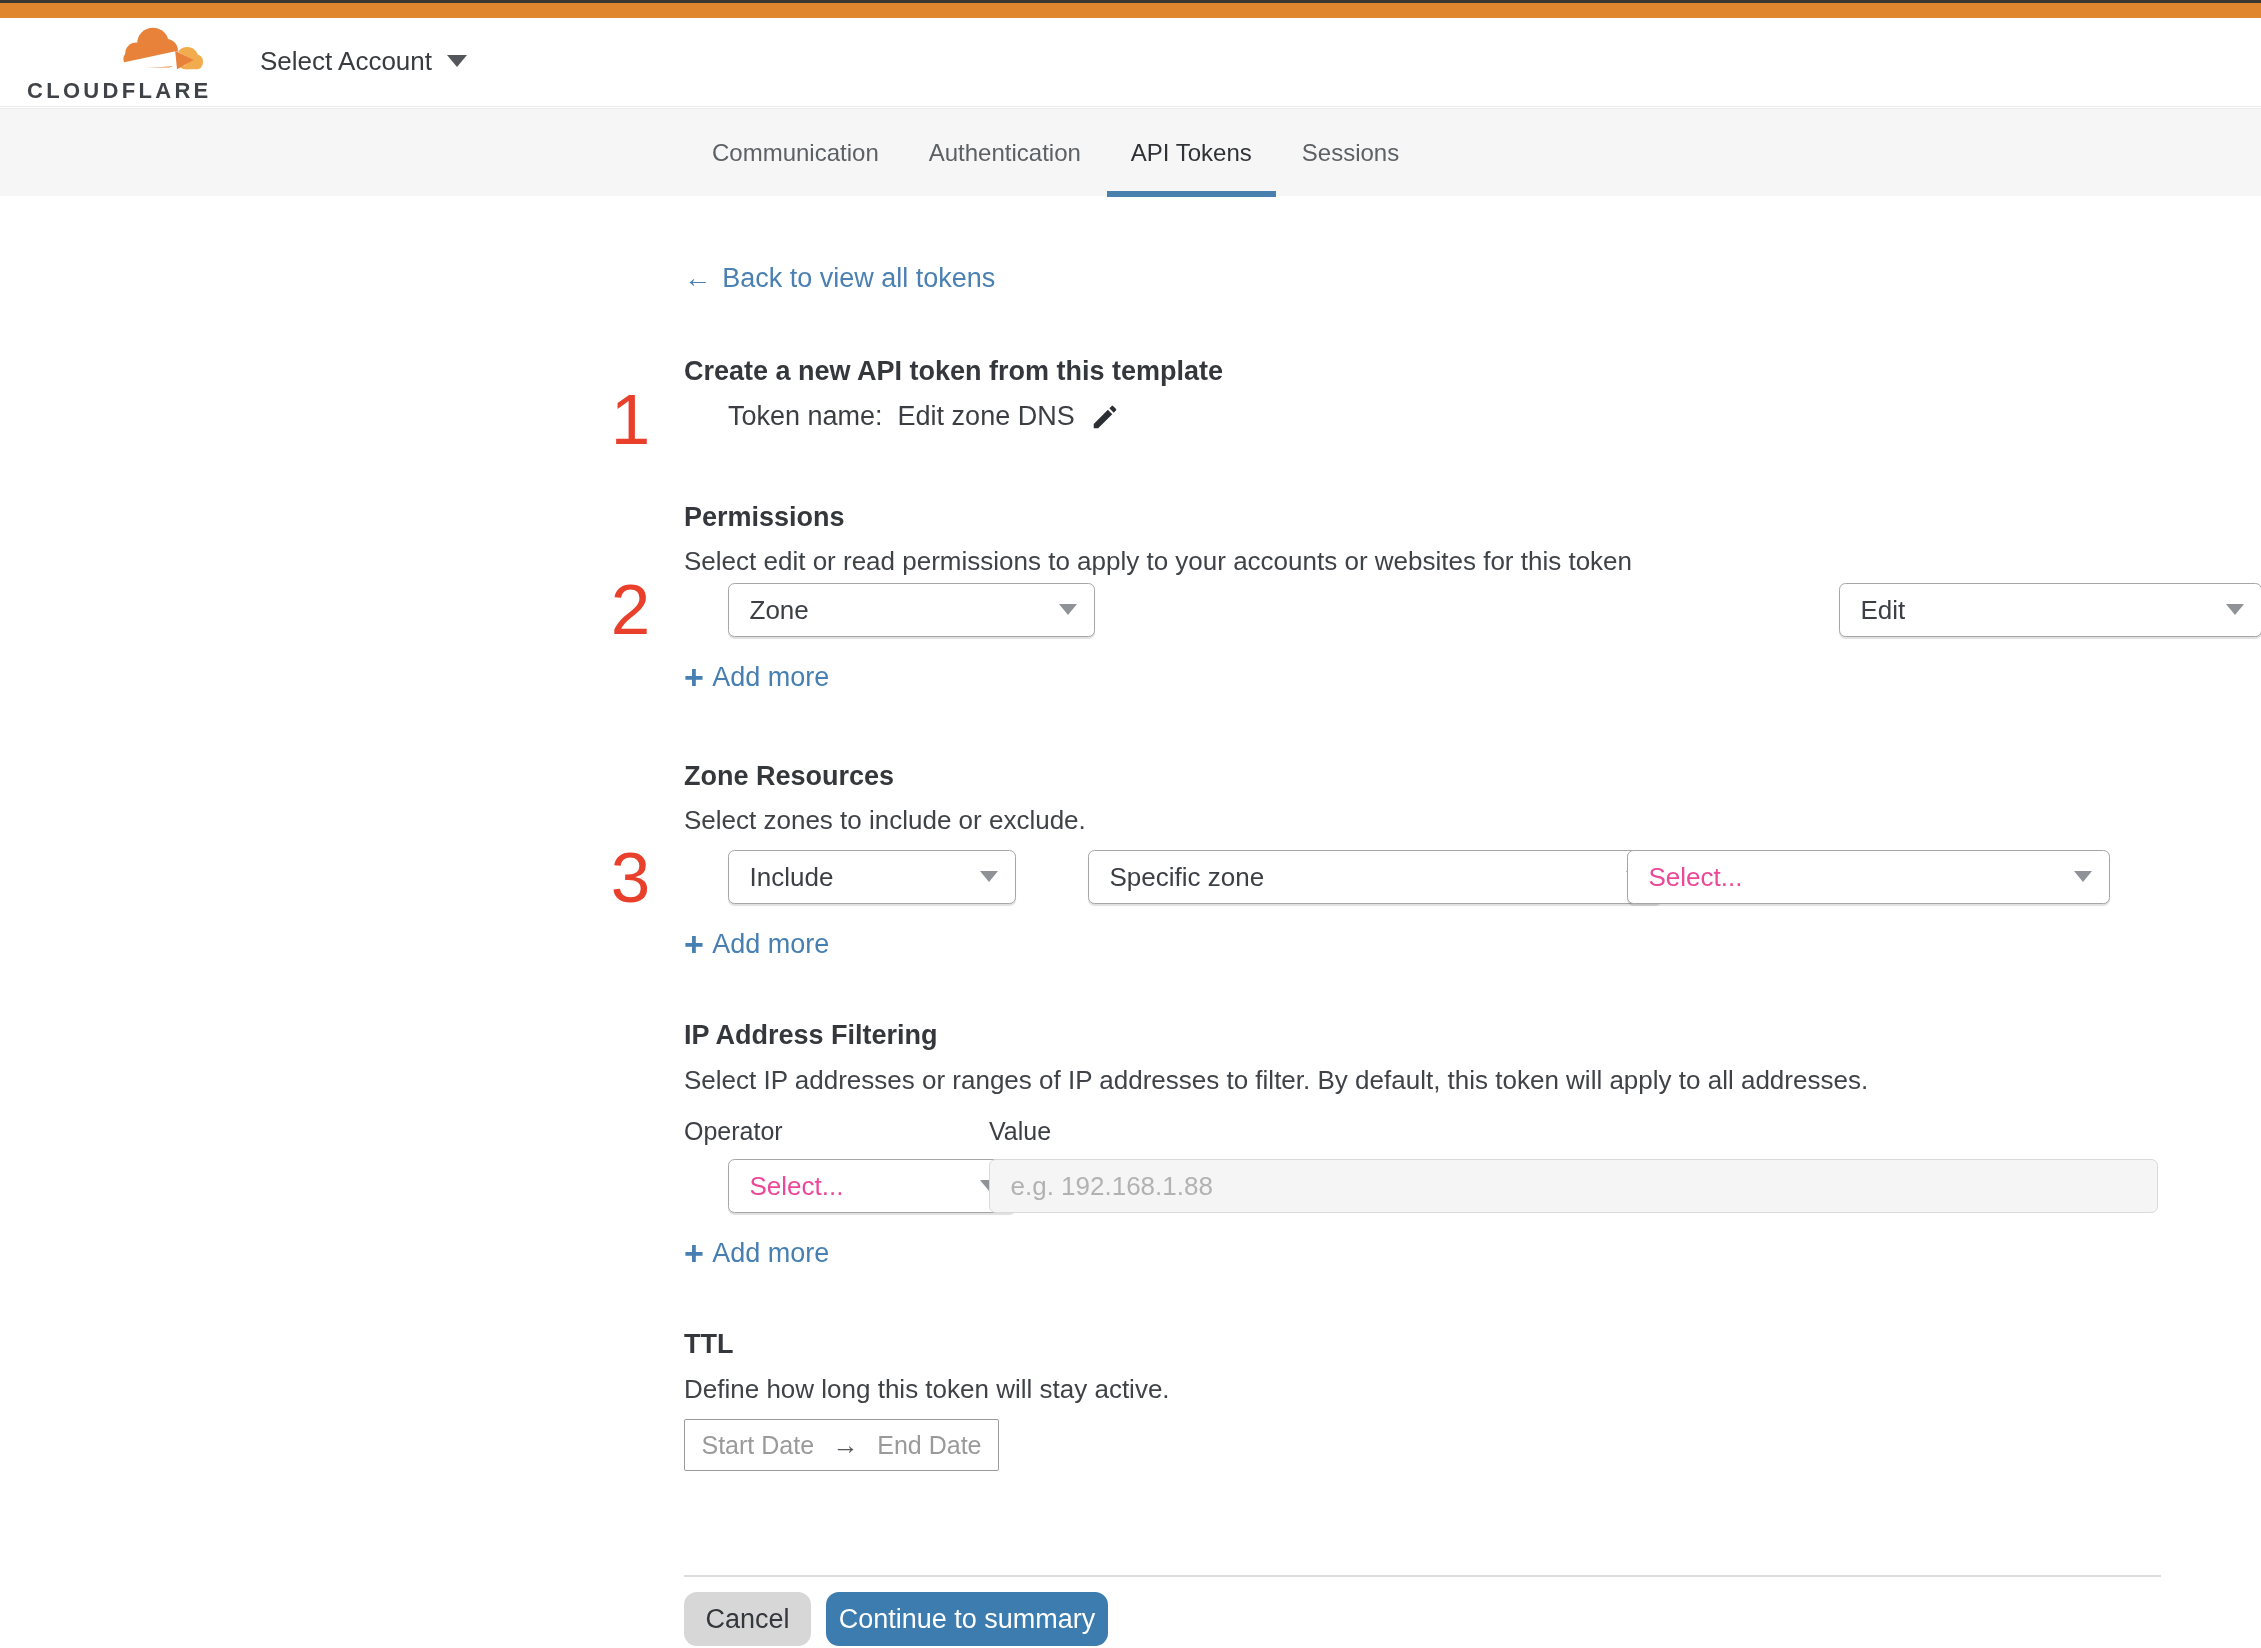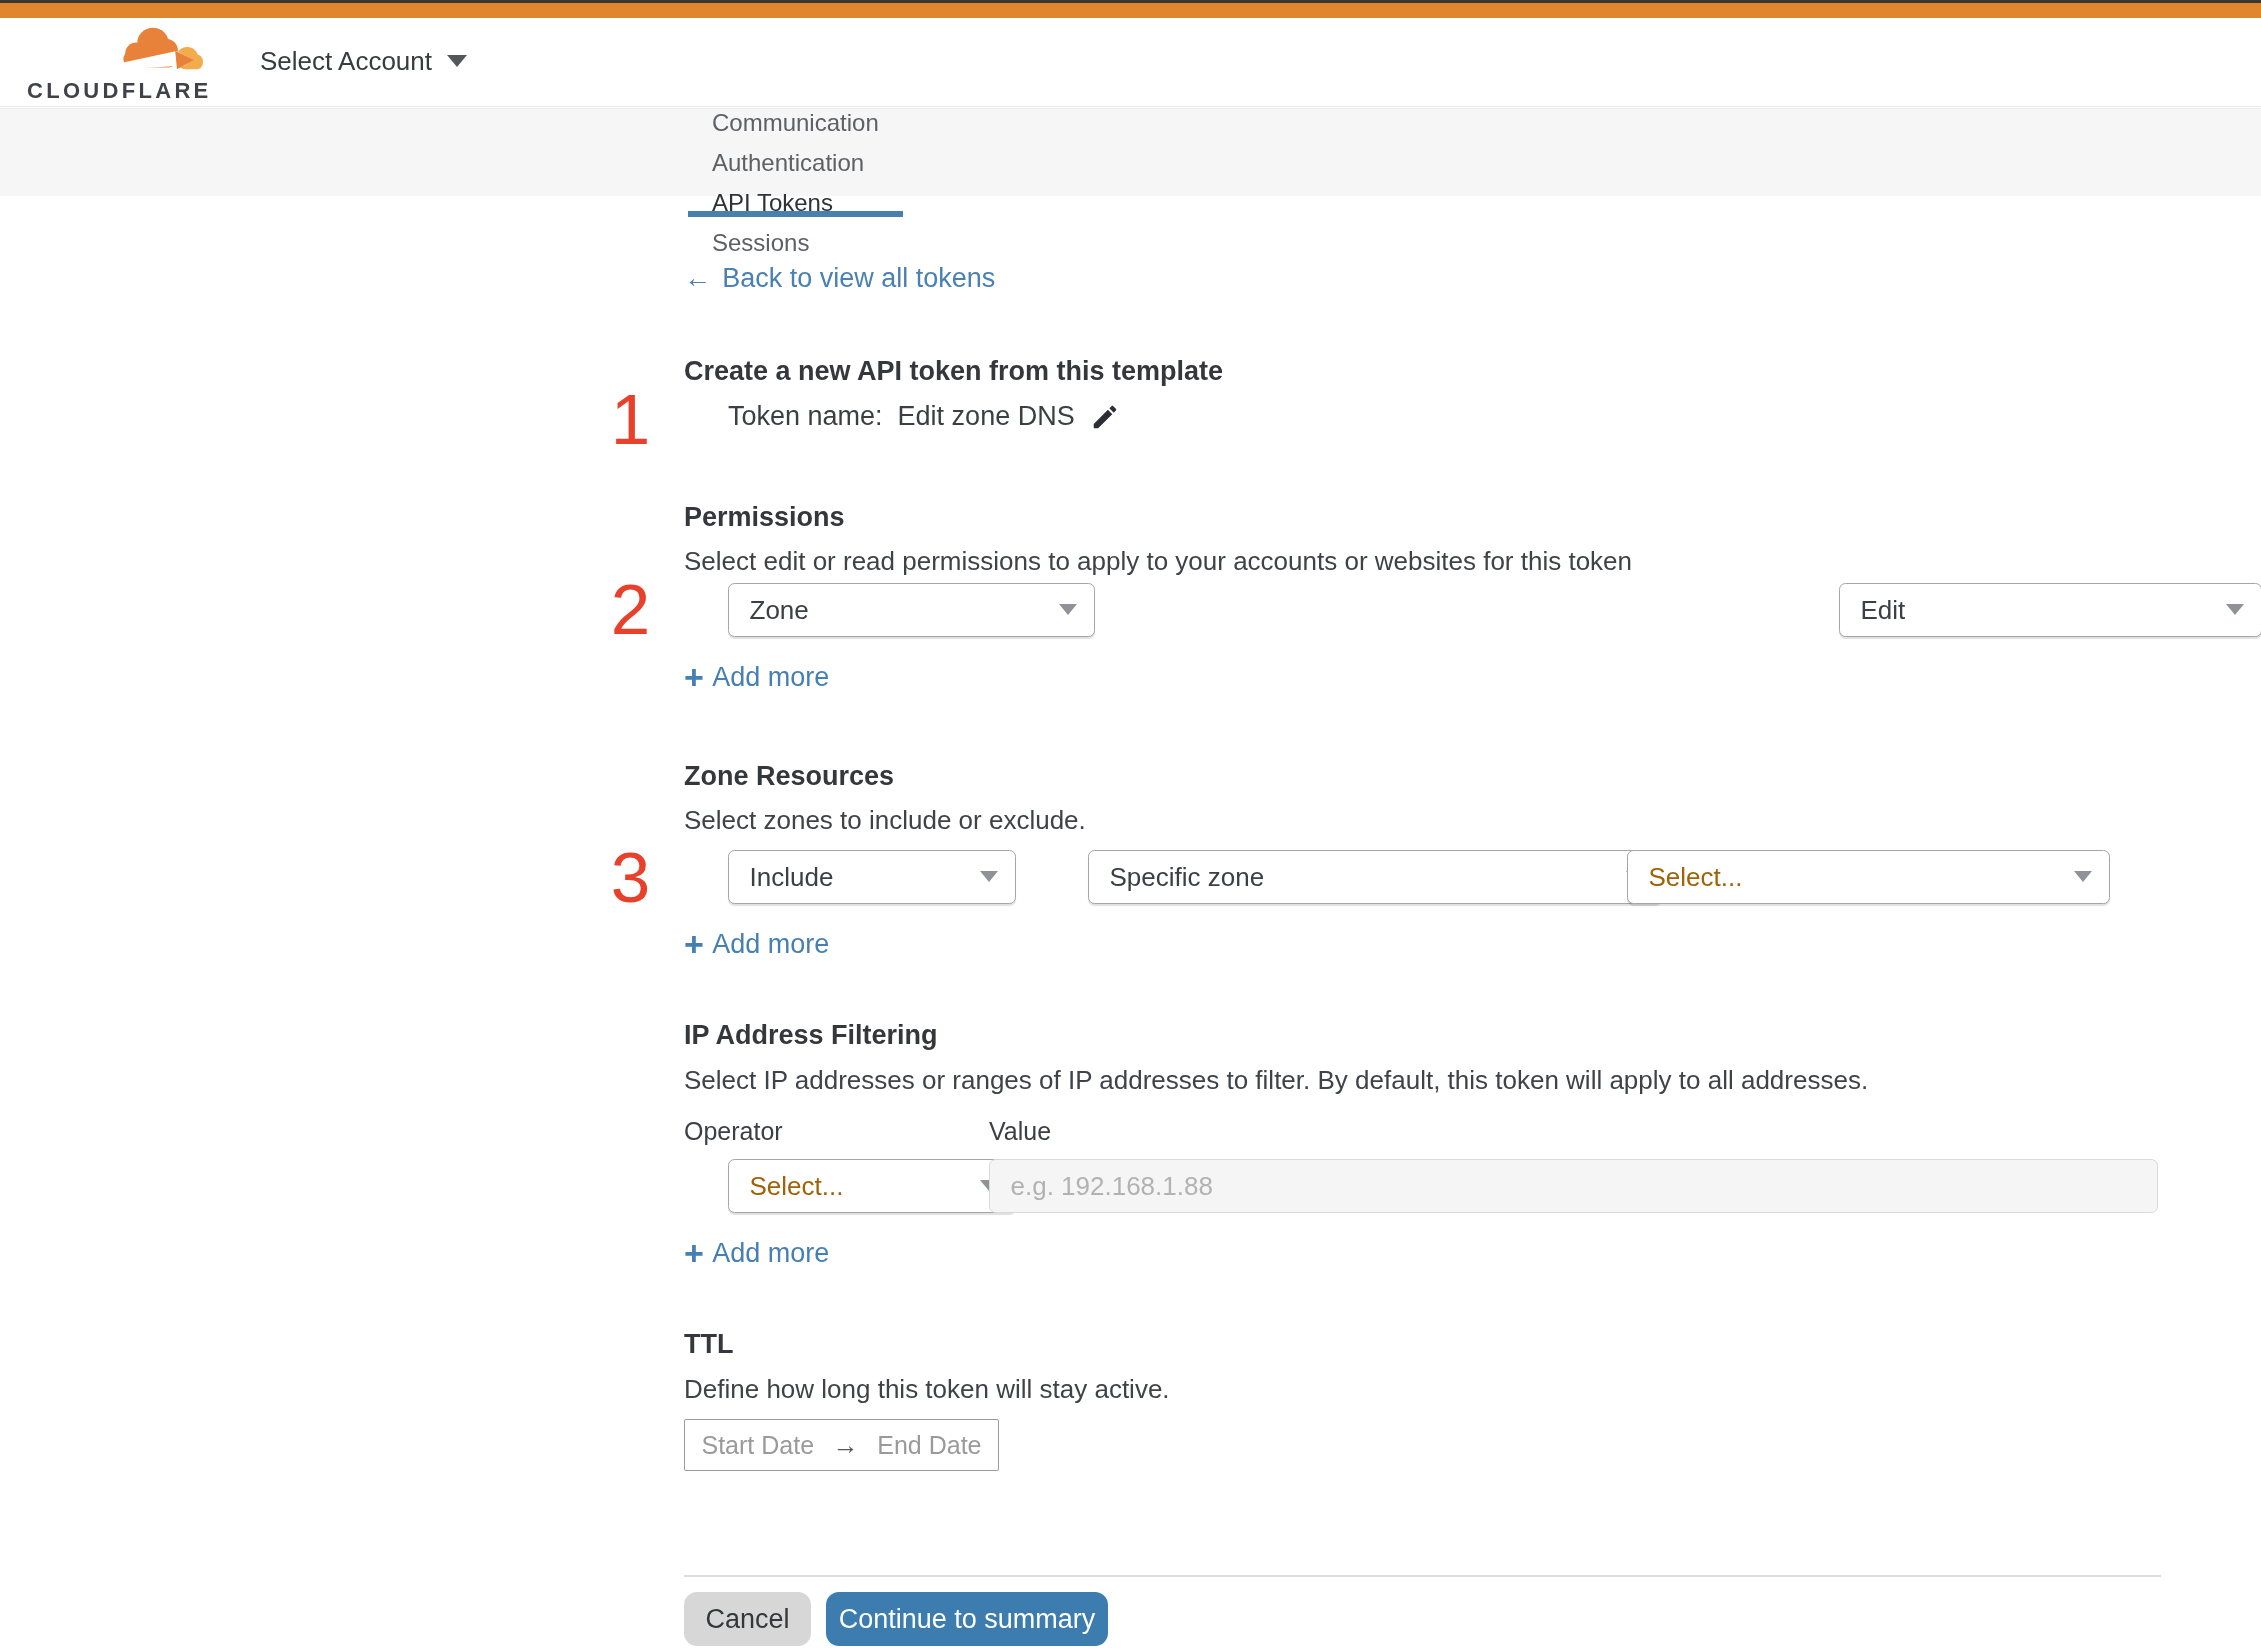--- a/index.html
+++ b/index.html
@@ -15,39 +15,39 @@
   
   .app-header{position:absolute;top:17.7px;left:0;width:100%;height:89px;background:#fff;border-bottom:1.9px solid #ececec;box-sizing:border-box;}
   .wordmark{position:absolute;left:27px;top:60px;font-size:22px;font-weight:bold;letter-spacing:3.3px;color:#3f4246;}
   .cloud-svg{position:absolute;left:110px;top:5.6px;}
   .account{position:absolute;left:260px;top:0;height:87px;display:flex;align-items:center;gap:15px;cursor:pointer;}
   .account-label{font-size:26px;color:#383b3f;}
   .tri-down{width:0;height:0;border-left:10.3px solid transparent;border-right:10.3px solid transparent;border-top:12px solid #53565b;}
 
   
   .tabbar{position:absolute;top:108px;left:0;width:100%;height:88px;background:#f6f6f7;border-top:0.9px solid #ececec;box-sizing:border-box;}
-  .tabs{position:absolute;left:688px;top:0;height:88px;display:flex;gap:12px;flex-direction:column;}
+  .tabs{position:absolute;left:688px;top:0;height:88px;display:flex;gap:2px;}
   .tab{position:relative;height:88px;display:flex;align-items:center;padding:0 24px;font-size:24px;color:#5c6166;cursor:pointer;}
   .tab.active{color:#2f3236;}
   .tab.active .tab-underline{position:absolute;left:0;bottom:0;width:100%;height:5.6px;background:#4a80ae;}
 
   
   .abs{position:absolute;left:684px;}
   .link{color:#4a80b2;font-size:27px;cursor:pointer;display:flex;align-items:center;gap:11.2px;}
   .sec-title{font-size:27px;font-weight:bold;color:#34373b;}
   .sec-desc{font-size:26px;color:#3f4348;}
   .step-marker{position:absolute;width:65px;text-align:center;font-size:71px;line-height:71px;color:#e8402a;}
 
   
   .sel{position:absolute;height:54px;background:#fff;border:1.9px solid #a6a6a6;border-radius:6.5px;
        box-shadow:0 1.9px 0.9px rgba(0,0,0,.12);box-sizing:border-box;display:flex;align-items:center;
        padding:0 48px 0 20.5px;font-size:26px;color:#3c4046;cursor:pointer;margin-left:44px;}
   .sel .caret{position:absolute;right:17px;top:50%;margin-top:-5.6px;width:0;height:0;
        border-left:9.3px solid transparent;border-right:9.3px solid transparent;border-top:11.2px solid #8f9297;}
-  .sel.placeholder{color:#a16207;}
+  .sel.placeholder{color:#ec4899;}
 
   .txt-input{position:absolute;height:54px;background:#f5f5f5;border:1.9px solid #d9d9d9;border-radius:6.5px;
        box-sizing:border-box;padding:0 20.5px;font-size:26px;color:#6b6f74;font-family:"Liberation Sans",sans-serif;}
   .txt-input::placeholder{color:#b2b2b2;opacity:1;}
 
   .add-more{display:flex;align-items:center;gap:8.4px;color:#467fb1;font-size:27px;cursor:pointer;}
   .add-more .plus{font-size:34px;line-height:27px;font-weight:bold;}
 
   .field-label{font-size:25px;color:#3c4046;}
 

